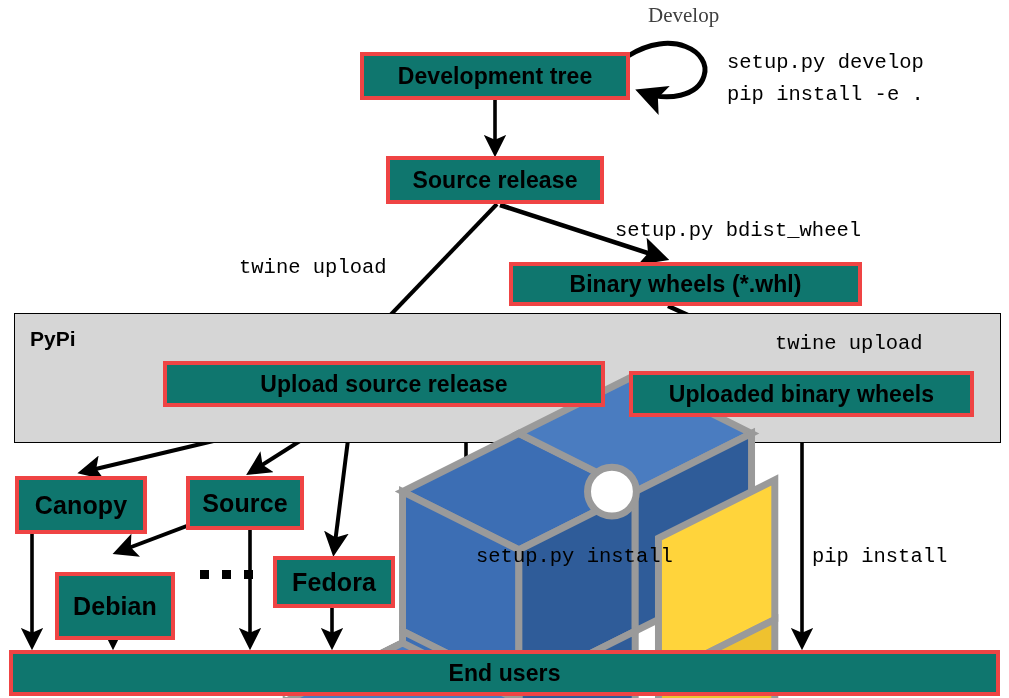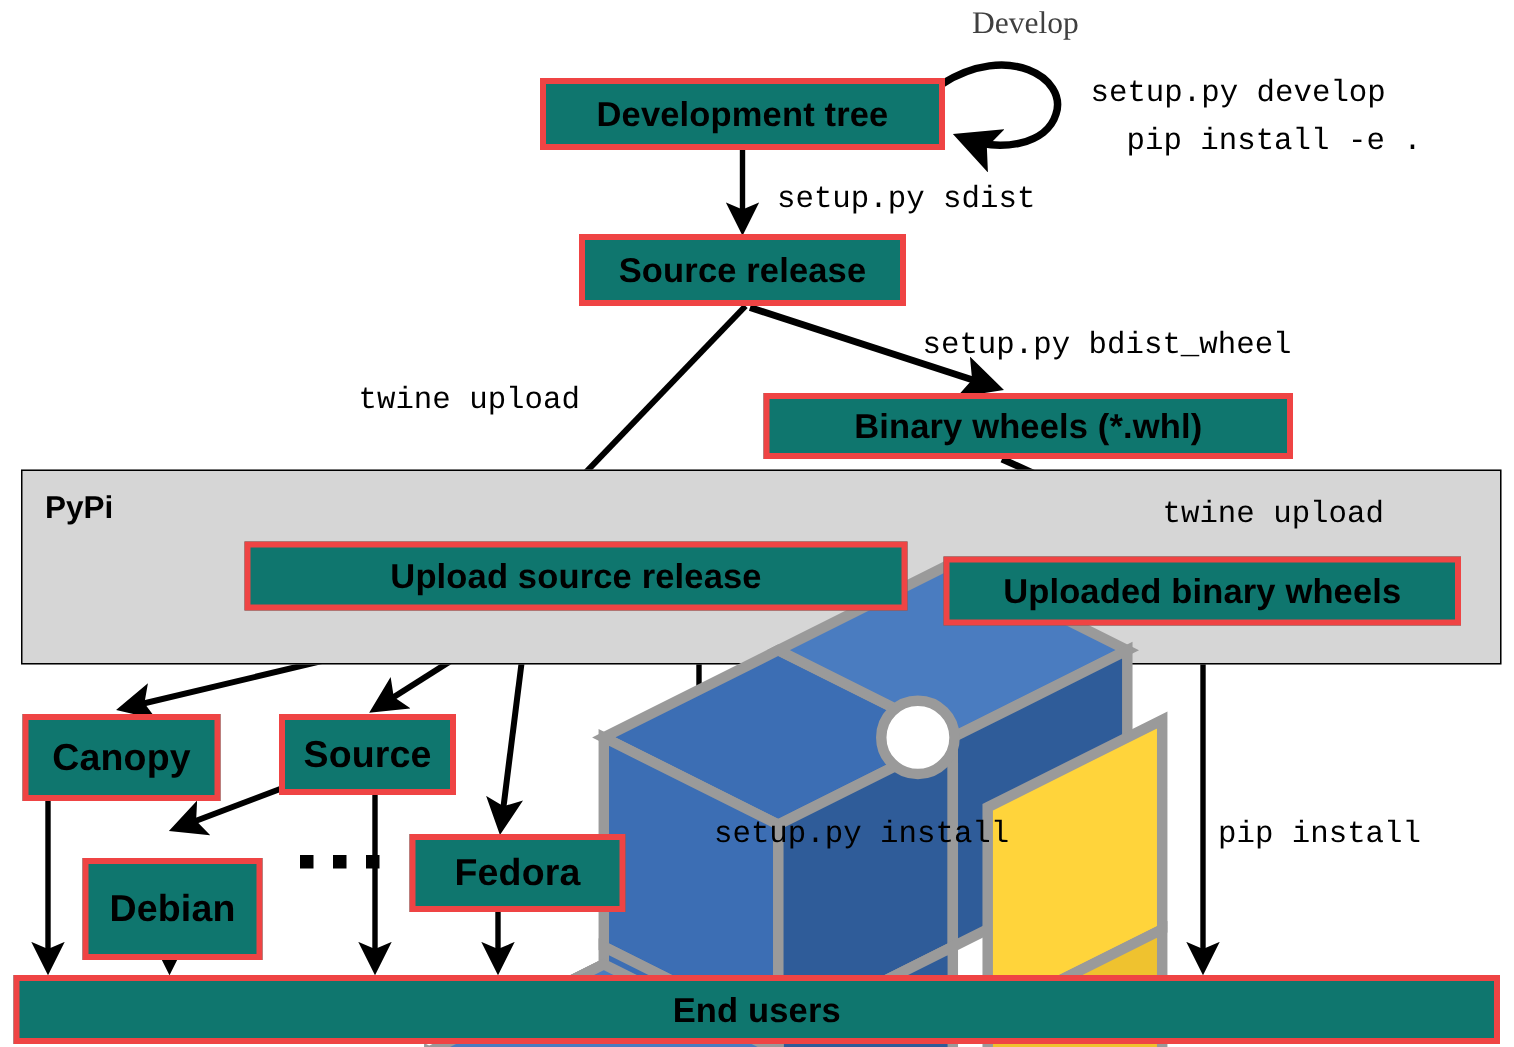--- a/index.html
+++ b/index.html
@@ -151,37 +151,36 @@
   <div class="node" style="left:163px;top:361px;width:442px;height:46px;font-size:23px;">Upload source release</div>
 
   <div class="node" style="left:629px;top:371px;width:345px;height:46px;font-size:23px;">Uploaded binary wheels</div>
 
   <div class="node" style="left:15px;top:476px;width:132px;height:58px;font-size:25px;">Canopy</div>
 
   <div class="node" style="left:186px;top:476px;width:118px;height:54px;font-size:25px;">Source</div>
 
   <div class="node" style="left:55px;top:572px;width:120px;height:68px;font-size:25px;">Debian</div>
 
-  <div class="node" style="left:273px;top:556px;width:144px;height:52px;font-size:25px;">Fedora</div>
+  <div class="node" style="left:273px;top:556px;width:122px;height:52px;font-size:25px;">Fedora</div>
 
   <div class="node" style="left:9px;top:650px;width:991px;height:46px;font-size:23px;">End users</div>
 
   <div class="dots" style="left:200px;top:570px;">
     <i></i>
     <i></i>
     <i></i>
   </div>
 
   <div class="sans-lbl" style="left:648px;top:3px;">Develop</div>
 
   <div class="mono" style="left:727px;top:51px;">setup.py develop</div>
 
-  <div class="mono" style="left:727px;top:83px;margin-left:24px;">pip install -e .</div>
+  <div class="mono" style="left:727px;top:83px;">pip install -e .</div>
 
-  <div class="mono" style="left:518px;top:122px;">setup.py sdist</div>
 
   <div class="mono" style="left:615px;top:219px;">setup.py bdist_wheel</div>
 
   <div class="mono" style="left:239px;top:256px;">twine upload</div>
 
   <div class="mono" style="left:775px;top:332px;">twine upload</div>
 
   <div class="mono" style="left:812px;top:545px;">pip install</div>
 
   <div class="mono" style="left:476px;top:545px;">setup.py install</div>

